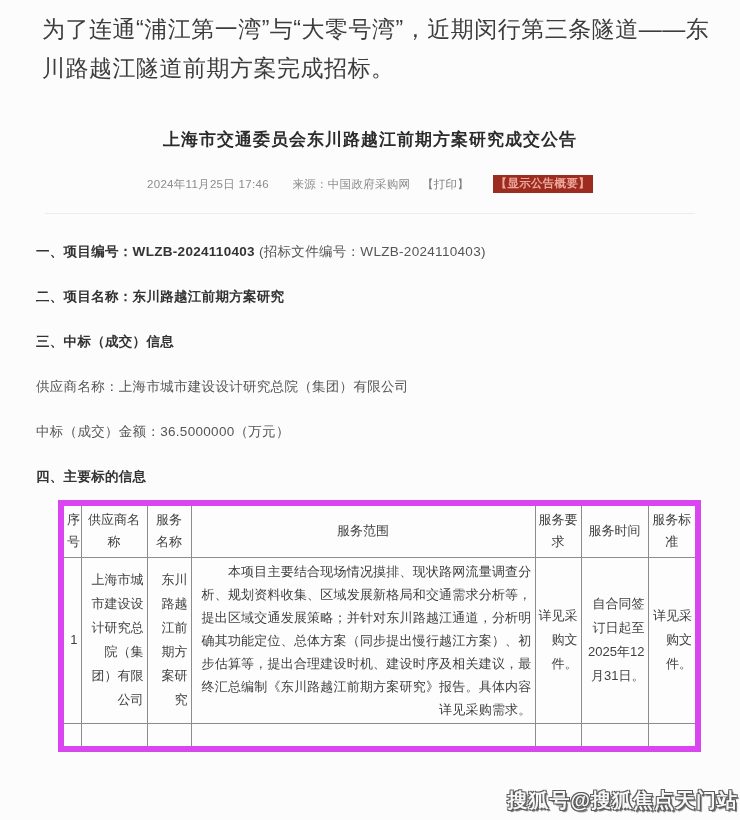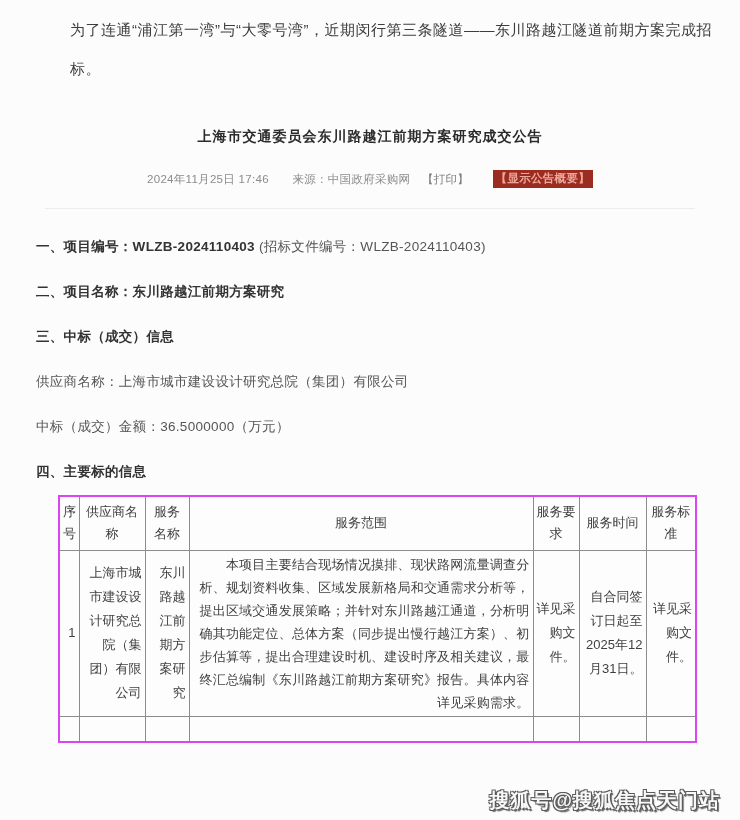--- a/index.html
+++ b/index.html
@@ -7,31 +7,30 @@
   body {
     height:820px;
     position:relative;
     overflow:hidden;
     background:#fcfcfc;
     font-family:"Liberation Sans","DejaVu Sans",sans-serif;
     color:#3c3c3c;
   }
   .headline {
     padding:10px 20px 0 42px;
-    font-size:15px;
+    font-size:23px;
     line-height:39px;
     letter-spacing:0.5px;
     color:#3d3d3d;
     font-weight:500;
-    margin-left:28px;
   }
   .doc-title {
     margin-top:40px;
     text-align:center;
-    font-size:14px;
+    font-size:17px;
     font-weight:bold;
     letter-spacing:1px;
     color:#2b2b2b;
   }
   .meta {
     margin-top:24px;
     text-align:center;
     font-size:11.5px;
     color:#8b8b8b;
     letter-spacing:0.3px;
@@ -60,21 +59,21 @@
   .section-line:last-child { margin-bottom:0;font-family:Liberation Serif, serif; }
   .sec-bold { font-weight:bold; color:#333; letter-spacing:0.3px; }
   .sec-normal { color:#555; letter-spacing:0.3px; }
   .table-wrap { margin:14px 0 0 58px; }
   table.main {
     border-collapse:collapse;
     width:637px;
     table-layout:fixed;
     font-size:13px;
     color:#3f3f3f;
-    border:2px solid #d946ef;
+    border:6px solid #d946ef;
     background:#fdfdfd;
   }
   table.main th, table.main td {
     border:1px solid #8c8c8c;
     font-weight:normal;
     vertical-align:middle;
     padding:2px 3px;
     overflow:hidden;
     text-align:right;
   }
@@ -86,21 +85,21 @@
     text-indent:2em;
     padding:3px 8px 3px 8px;
     line-height:23px;
     letter-spacing:0.2px;
     vertical-align:top;
   }
   tr.empty-row td { height:26px; }
   .watermark {
     position:absolute;
     top:787px;
-    right:20px;
+    right:2px;
     font-size:20px;
     font-weight:bold;
     letter-spacing:1px;
     color:#f8f8f8;
     text-shadow:
       -1px -1px 0 #5a5a5a,
        1px -1px 0 #5a5a5a,
       -1px  1px 0 #5a5a5a,
        1px  1px 0 #5a5a5a,
        2px  2px 1px #6e6e6e;

